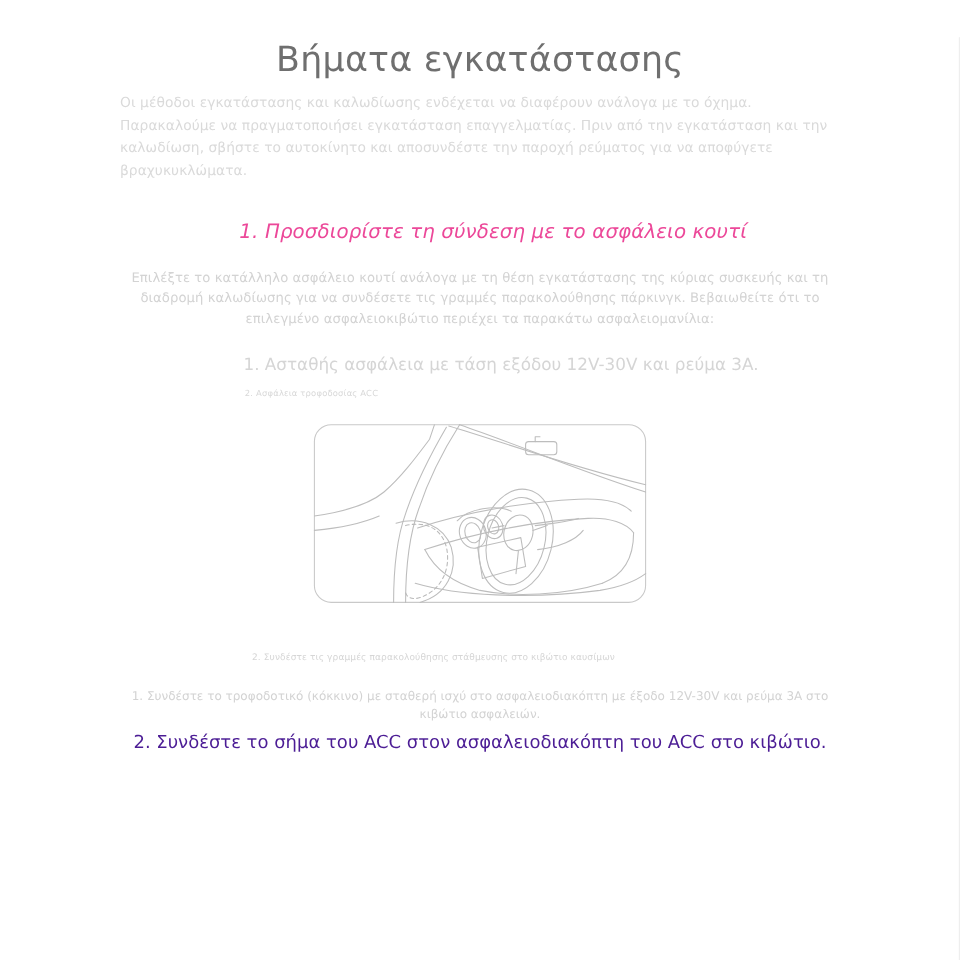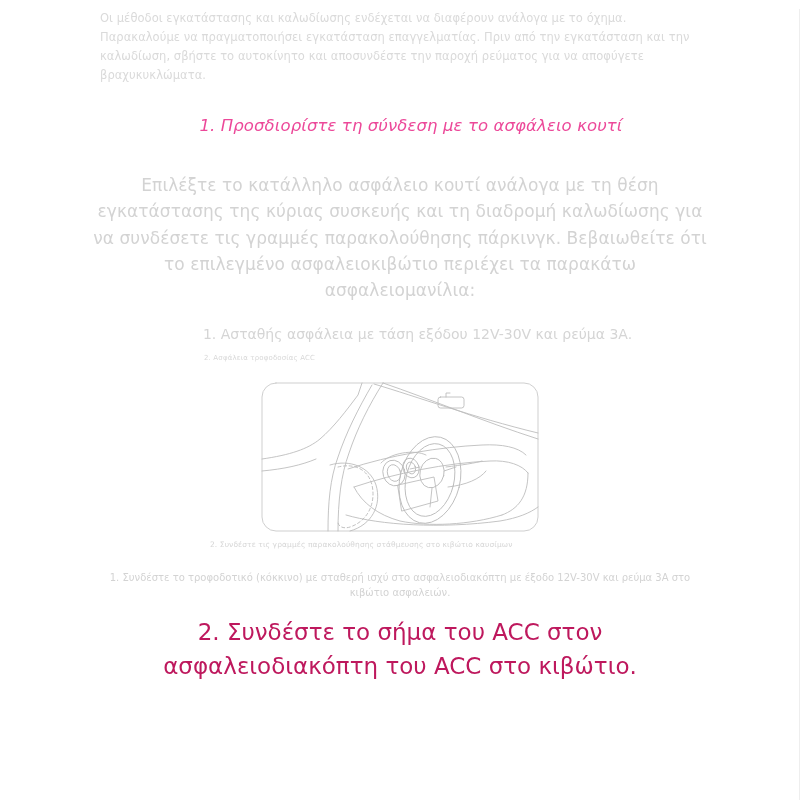--- a/index.html
+++ b/index.html
@@ -64,24 +64,24 @@
     font-size: 16.5px;
     font-weight: 400;
     color: #ec4899;
     letter-spacing: 0.1px;
     text-align: center;
     font-style: italic;
   }
 
   
   .section-para {
-    margin: 37px auto 0 auto;
+    margin: 21px auto 0 auto;
     width: 620px;
     text-align: center;
-    font-size: 17px;
+    font-size: 11px;
     line-height: 1.55;
     color: #d3d3d3;
     letter-spacing: 0.05px;
   }
 
   
   .fuse-item-1 {
     margin-top: 20px;
     text-align: center;
     padding-left: 35px;
@@ -103,21 +103,21 @@
   
   .figure-wrap {
     margin-top: 12px;
     display: flex;
     justify-content: center;
   }
   .figure-wrap svg { display: block; }
 
   
   .figure-caption {
-    margin-top: 0;
+    margin-top: 32px;
     padding-left: 190px;
     font-size: 7.5px;
     color: #d6d6d6;
     letter-spacing: 0.1px;
   }
 
   
   .connect-intro {
     margin-top: 30px;
     text-align: center;
@@ -131,36 +131,37 @@
     margin-top: 21px;
     width: 620px;
     margin-left: auto;
     margin-right: auto;
     text-align: center;
     font-size: 10px;
     line-height: 1.5;
     color: #d3d3d3;
   }
   .step-2 {
-    margin-top: 16px;
+    margin-top: 5px;
     width: 600px;
     margin-left: auto;
     margin-right: auto;
     text-align: center;
-    font-size: 23px;
+    font-size: 15px;
     line-height: 1.45;
-    color: #be185d;
+    color: #4c1d95;
   }
 </style>
 </head>
 <body>
 
 <div id="page">
   <div class="content">
 
+    <h1 class="page-title">Βήματα εγκατάστασης</h1>
 
 
     <p class="notice-body">Οι μέθοδοι εγκατάστασης και καλωδίωσης ενδέχεται να διαφέρουν ανάλογα με το όχημα. Παρακαλούμε να πραγματοποιήσει εγκατάσταση επαγγελματίας. Πριν από την εγκατάσταση και την καλωδίωση, σβήστε το αυτοκίνητο και αποσυνδέστε την παροχή ρεύματος για να αποφύγετε βραχυκυκλώματα.</p>
 
     <h2 class="section-heading">1. Προσδιορίστε τη σύνδεση με το ασφάλειο κουτί</h2>
 
     <p class="section-para">Επιλέξτε το κατάλληλο ασφάλειο κουτί ανάλογα με τη θέση εγκατάστασης της κύριας συσκευής και τη διαδρομή καλωδίωσης για να συνδέσετε τις γραμμές παρακολούθησης πάρκινγκ. Βεβαιωθείτε ότι το επιλεγμένο ασφαλειοκιβώτιο περιέχει τα παρακάτω ασφαλειομανίλια:</p>
 
     <div class="fuse-item-1">1. Ασταθής ασφάλεια με τάση εξόδου 12V-30V και ρεύμα 3A.</div>
 

